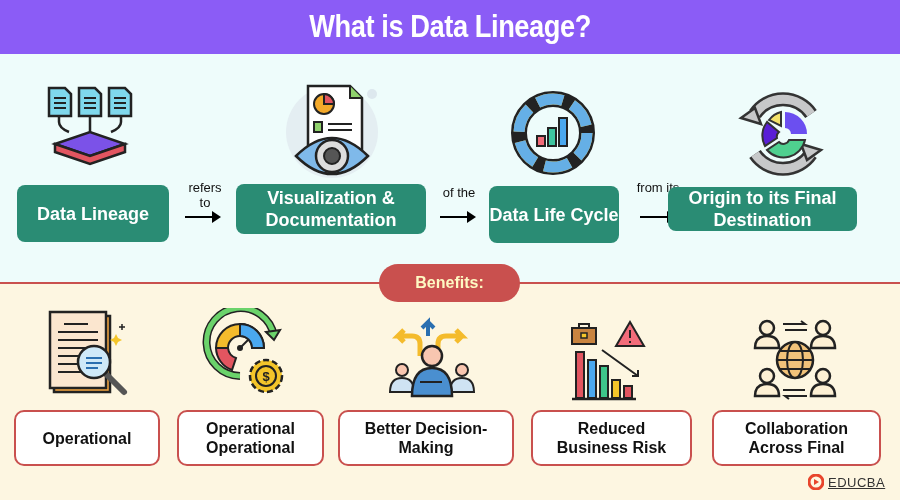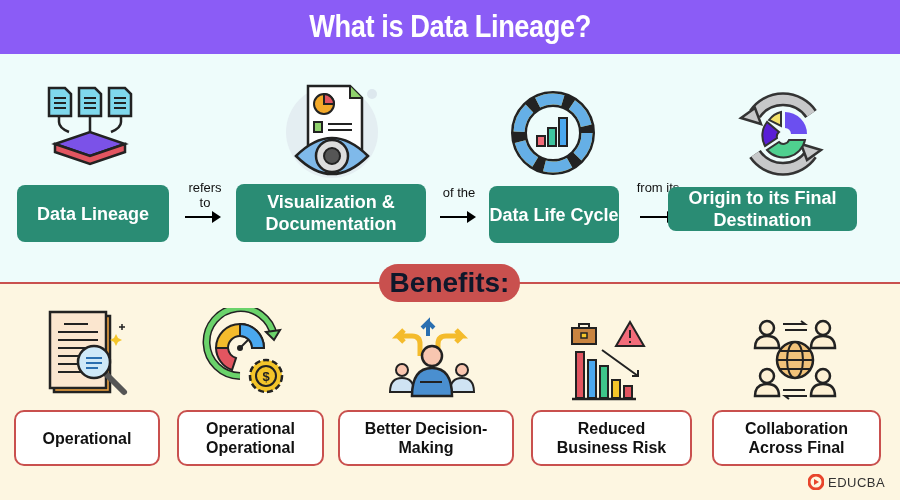--- a/index.html
+++ b/index.html
@@ -6,24 +6,24 @@
   body { width: 900px; height: 500px; overflow: hidden; font-family: "Liberation Sans", sans-serif; background: #eefcfb; position: relative; }
   .header { position: absolute; left: 0; top: 0; width: 900px; height: 54px; background: #8b5cf6; display: flex; align-items: center; justify-content: center; }
   .header h1 { color: #fff; font-size: 31px; font-weight: bold; letter-spacing: -0.5px; transform: scaleX(0.88); }
   .top { position: absolute; left: 0; top: 54px; width: 900px; height: 228px; background: #eefcfb; }
   .bottom { position: absolute; left: 0; top: 282px; width: 900px; height: 218px; background: #fdf6e1; border-top: 2px solid #c9504e; }
   .gbox { position: absolute; background: #2a8c74; border-radius: 8px; color: #fff; font-weight: bold; display: flex; align-items: center; justify-content: center; text-align: center; font-size: 18px; line-height: 22px; }
   .conn { position: absolute; font-size: 13px; color: #111; text-align: center; line-height: 15px; }
   .arrow { position: absolute; height: 2px; background: #000; }
   .arrow::after { content: ""; position: absolute; right: -2px; top: -5px; border-left: 9px solid #000; border-top: 6px solid transparent; border-bottom: 6px solid transparent; }
   .icon { position: absolute; }
-  .benefits-pill { position: absolute; left: 379px; top: 264px; width: 141px; height: 38px; background: #c9504e; border-radius: 19px; color: #0f172a; font-weight: bold; font-size: 28px; display: flex; align-items: center; justify-content: center; }
+  .benefits-pill { position: absolute; left: 379px; top: 264px; width: 141px; height: 38px; background: #c9504e; border-radius: 19px; color: #fef9c3; font-weight: bold; font-size: 16px; display: flex; align-items: center; justify-content: center; }
   .wbox { position: absolute; top: 410px; height: 56px; background: #fff; border: 2px solid #c9504e; border-radius: 10px; font-weight: bold; font-size: 16px; line-height: 19px; color: #111; display: flex; align-items: center; justify-content: center; text-align: center; }
   .logo { position: absolute; left: 808px; top: 474px; display: flex; align-items: center; gap: 4px; }
-  .logo span { font-size: 13px; color: #333; letter-spacing: 0.5px; }
+  .logo span { font-size: 13px; color: #333; letter-spacing: 0.5px; text-decoration: underline; }
 </style>
 </head>
 <body>
 
 <div class="header">
   <h1>What is Data Lineage?</h1>
 </div>
 
 <div class="top"></div>
 <div class="bottom"></div>
@@ -80,21 +80,21 @@
   <path d="M30 58a22 22 0 0 1 2-24l12 10a6 6 0 0 0-2 6z" fill="#5a1fd6" stroke="#333" stroke-width="2"></path>
   <path d="M34 32a22 22 0 0 1 12-8v14z" fill="#f4e36a" stroke="#333" stroke-width="2"></path>
 </svg>
 
 <div class="gbox" style="left:17px;top:185px;width:152px;height:57px">
   <span>Data Lineage</span>
 </div>
 <div class="conn" style="left:183px;top:180px;width:44px">refers to</div>
 <div class="arrow" style="left:185px;top:216px;width:34px"></div>
 
-<div class="gbox" style="left:236px;top:184px;width:190px;height:58px">
+<div class="gbox" style="left:236px;top:184px;width:190px;height:50px">
   <span>Visualization &amp; Documentation</span>
 </div>
 <div class="conn" style="left:436px;top:185px;width:46px">of the</div>
 <div class="arrow" style="left:440px;top:216px;width:34px"></div>
 
 <div class="gbox" style="left:489px;top:186px;width:130px;height:57px">
   <span>Data Life Cycle</span>
 </div>
 <div class="conn" style="left:636px;top:180px;width:44px">from its</div>
 <div class="arrow" style="left:640px;top:216px;width:34px"></div>

